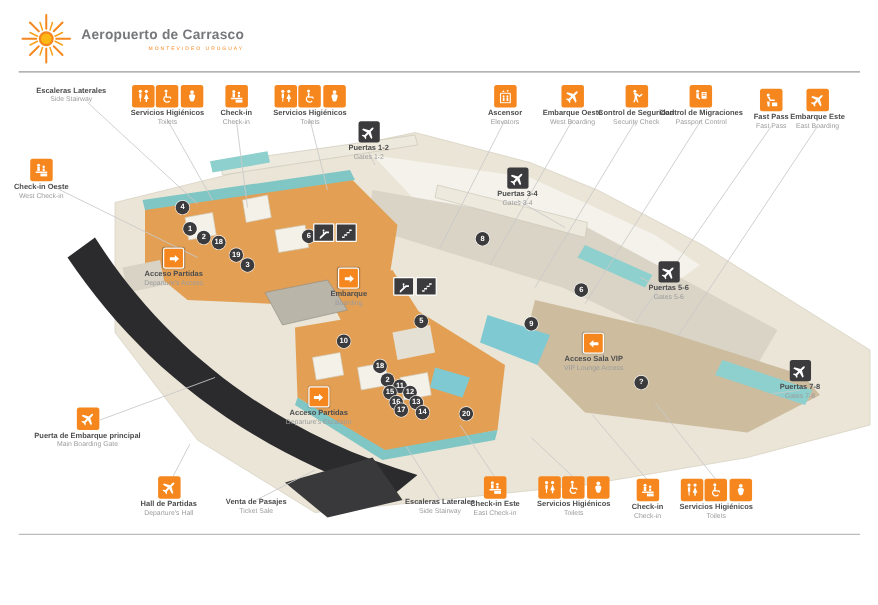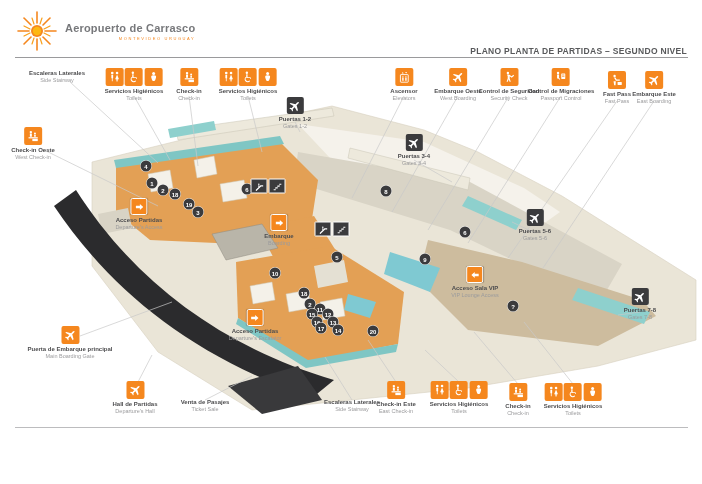--- a/index.html
+++ b/index.html
@@ -64,21 +64,20 @@
           <line x1="28" y1="19" x2="34" y2="16"></line>
       </g>
       <circle cx="21" cy="21" r="6" fill="#F5871E"></circle>
       <circle cx="21" cy="21" r="4.2" fill="#FDB813"></circle>
     </svg>
     <div class="logo-text">
       <div class="logo-title">Aeropuerto de Carrasco</div>
       <div class="logo-sub">MONTEVIDEO URUGUAY</div>
     </div>
   </div>
-  <div class="page-title">PLANO PLANTA DE PARTIDAS – SEGUNDO NIVEL</div>
   <div class="rule top"></div>
   <div class="rule bottom"></div>
 
   <svg id="map-svg" width="702" height="484" viewBox="0 0 702 484">
 
     <polygon points="92,162 238,126 332,106 424,130 478,152 562,196 696,280 696,340 598,366 468,388 332,402 252,410 158,352 92,266" fill="#EAE5D7" stroke="#D6D0C0" stroke-width="0.6"></polygon>
 
     <polygon points="298,124 424,142 524,188 560,212 518,242 420,196 330,158" fill="#F5F2EB"></polygon>
 
     <polygon points="298,152 470,182 622,264 600,302 450,230 294,182" fill="#D9D4C6"></polygon>

